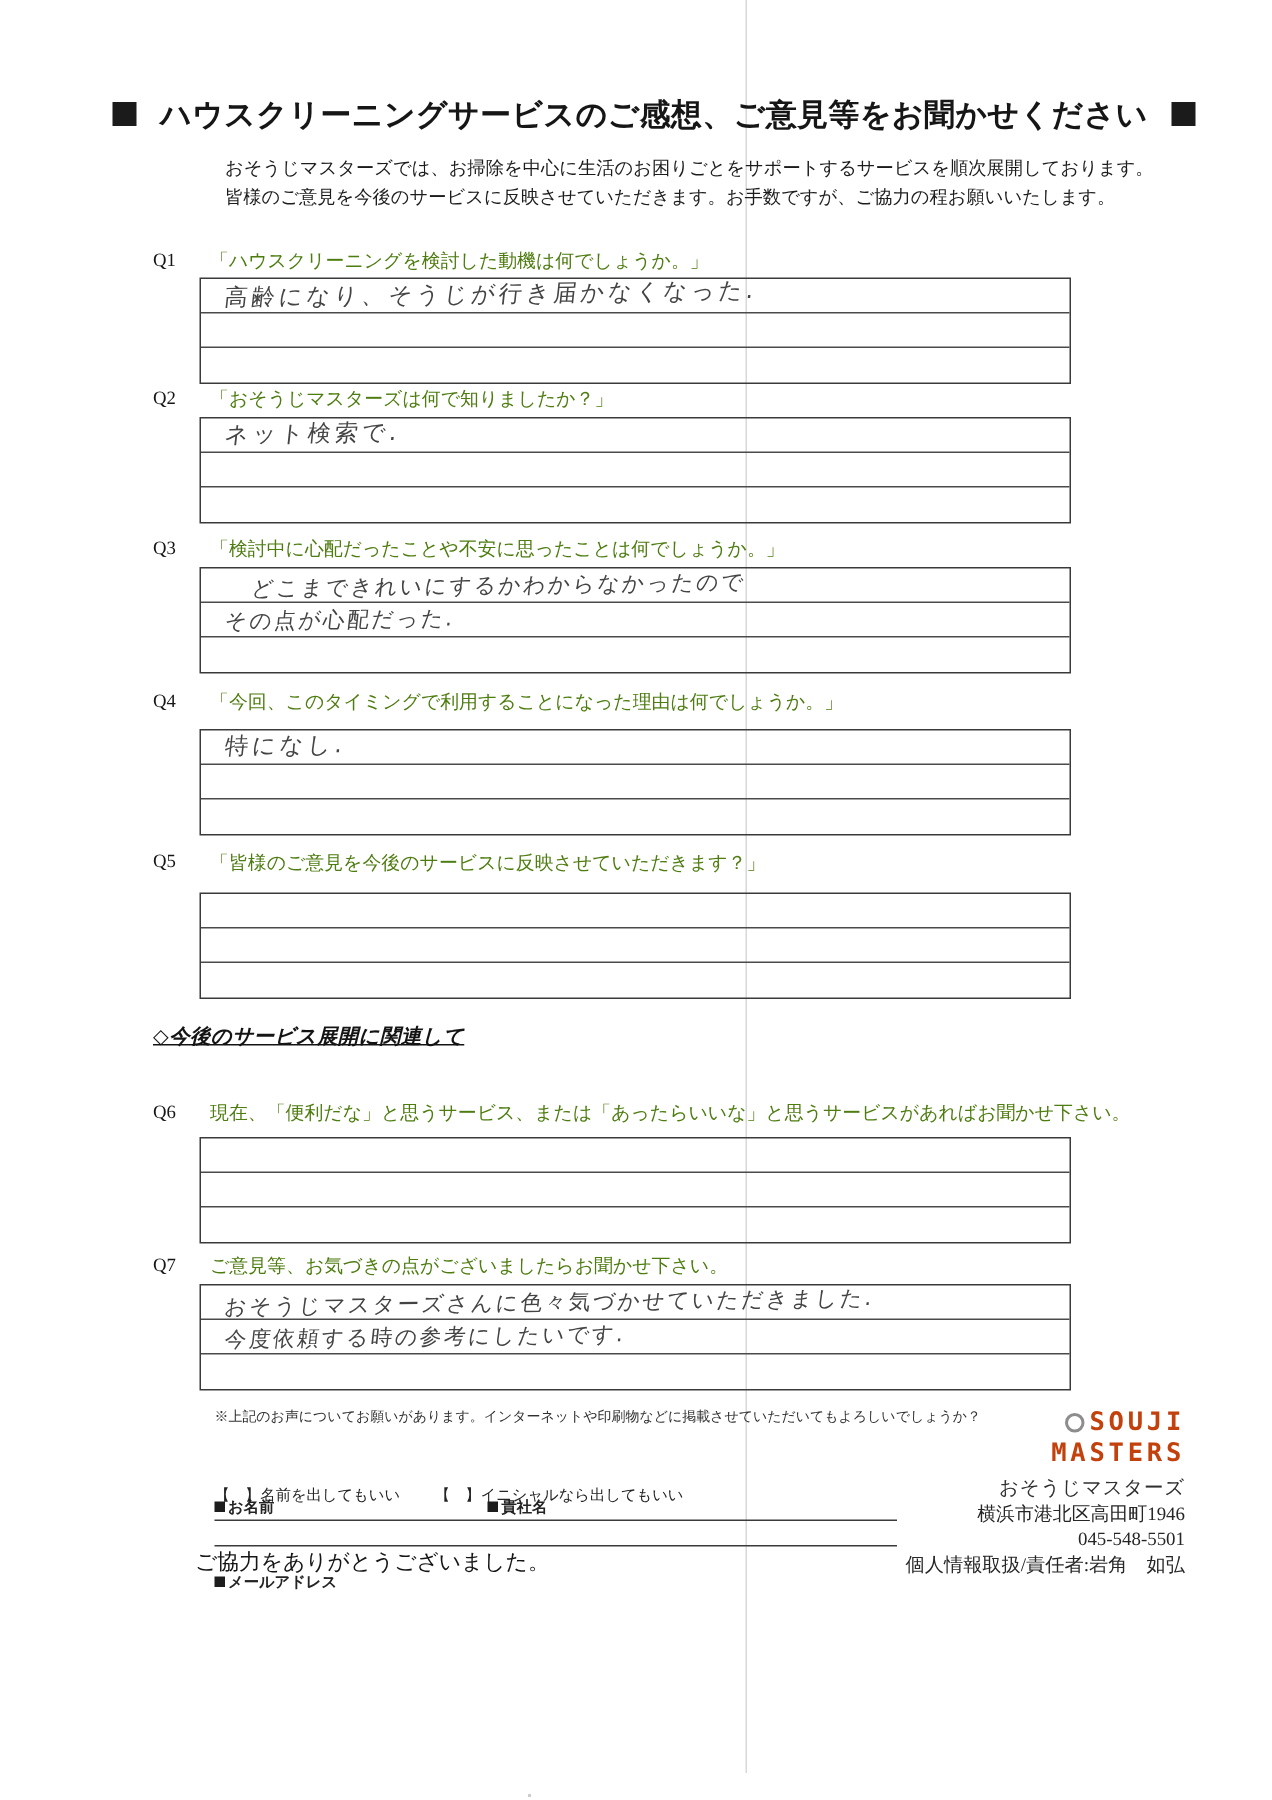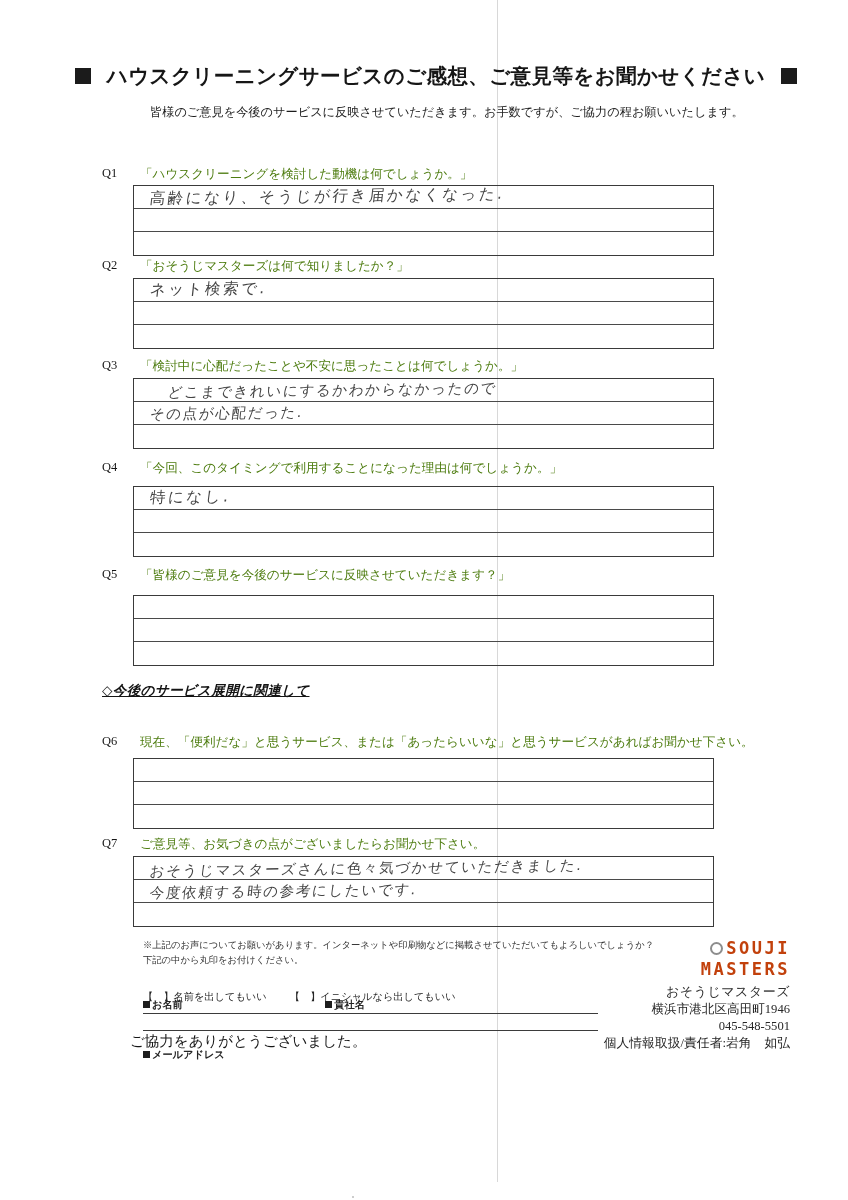--- a/index.html
+++ b/index.html
@@ -248,20 +248,21 @@
 
   <div class="fold-line"></div>
 
   <div class="header">
     <span class="sq"></span>
     <span class="header-title">ハウスクリーニングサービスのご感想、ご意見等をお聞かせください</span>
     <span class="sq"></span>
   </div>
 
   <div class="intro">
+    <div>おそうじマスターズでは、お掃除を中心に生活のお困りごとをサポートするサービスを順次展開しております。</div>
     <div>皆様のご意見を今後のサービスに反映させていただきます。お手数ですが、ご協力の程お願いいたします。</div>
   </div>
 
   <div class="qblock" style="top:166px;">
     <span class="q-label">Q1</span>
     <span class="q-text">「ハウスクリーニングを検討した動機は何でしょうか。」</span>
     <div class="answer-box" style="top:19px;">
       <div class="answer-row">
         <span class="hand">高齢になり、そうじが行き届かなくなった.</span>
       </div>
@@ -367,21 +368,20 @@
         <span class="hand small">今度依頼する時の参考にしたいです.</span>
       </div>
       <div class="answer-row">
         <span class="hand small"></span>
       </div>
     </div>
   </div>
 
   <div class="note">
     <div>※上記のお声についてお願いがあります。インターネットや印刷物などに掲載させていただいてもよろしいでしょうか？</div>
-    <div>下記の中から丸印をお付けください。</div>
   </div>
 
   <div class="consent">
     <span>【　】名前を出してもいい</span>
     <span class="gap"></span>
     <span>【　】イニシャルなら出してもいい</span>
   </div>
 
   <div class="field-row" style="top:998px;">
     <span class="inline-label">

